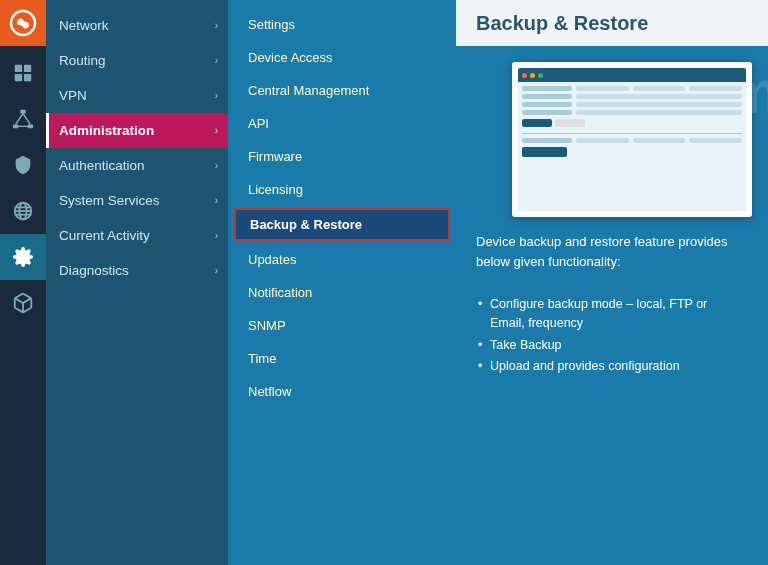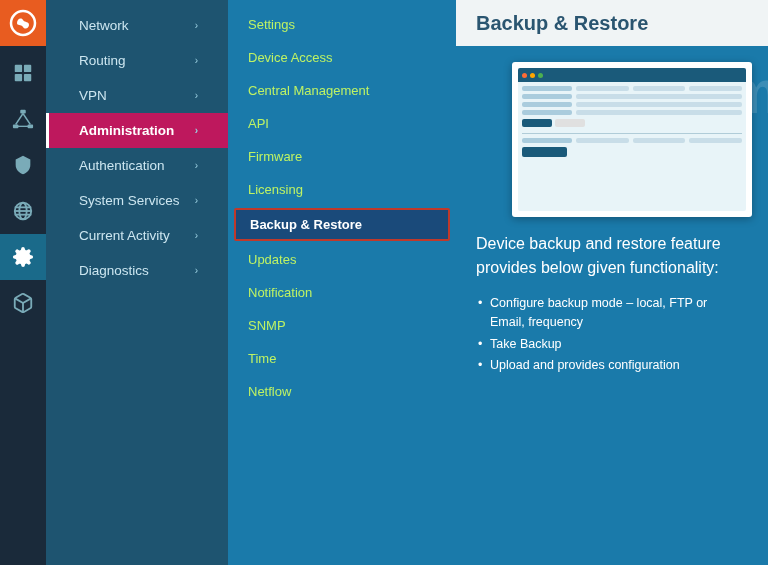--- a/index.html
+++ b/index.html
@@ -43,21 +43,21 @@
       width: 182px;
       background: #1e5470;
       flex-shrink: 0;
       padding-top: 8px;
       overflow-y: auto;
     }
     .second-menu-item {
       display: flex;
       align-items: center;
       justify-content: space-between;
-      padding: 10px 30px;
+      padding: 10px 10px;
       color: #cce6f0;
       font-size: 13.5px;
       cursor: pointer;
       border-left: 3px solid transparent;
     }
     .second-menu-item.active {
       background: #be185d;
       border-left: 3px solid #fff;
       color: #fff;
       font-weight: bold;
@@ -69,21 +69,21 @@
       width: 228px;
       background: #1a7aaa;
       flex-shrink: 0;
       padding-top: 8px;
       overflow-y: auto;
     }
     .third-menu-item {
       display: flex;
       align-items: center;
       padding: 9px 20px;
-      color: #bef264;
+      color: #fef9c3;
       font-size: 13px;
       cursor: pointer;
     }
     .third-menu-item.active {
       background: #1a4a7a;
       color: #fff;
       font-weight: bold;
       border: 2px solid #c0392b;
       margin: 2px 6px;
       padding: 7px 14px;
@@ -172,22 +172,22 @@
 
     
     .description-area {
       margin-top: 170px;
       color: #fff;
       font-size: 12.5px;
       line-height: 1.5;
       padding-right: 10px;
     }
     .description-area .desc-title {
-      font-size: 16px;
-      margin-bottom: 14px;
+      font-size: 13px;
+      margin-bottom: 24px;
     }
     .description-area ul {
       list-style: none;
       padding-left: 0;
     }
     .description-area ul li {
       padding-left: 14px;
       position: relative;
       margin-bottom: 3px;
     }

